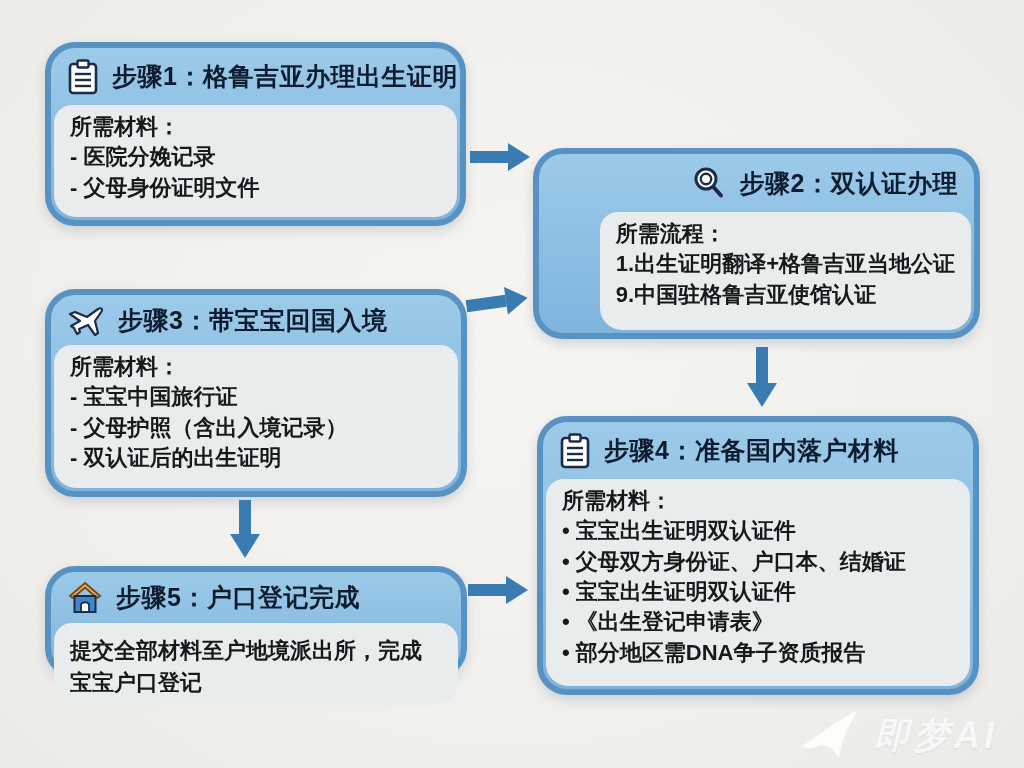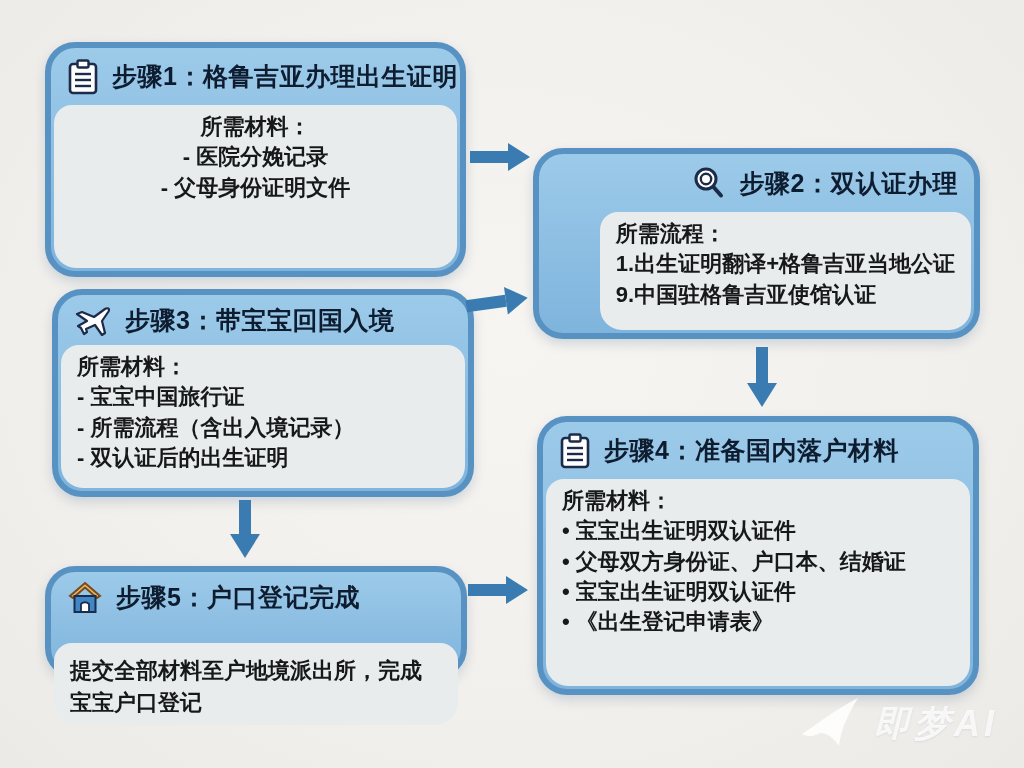--- a/index.html
+++ b/index.html
@@ -49,37 +49,37 @@
     box-sizing:border-box;
   }
   .body-line{
     font-size:22px;font-weight:600;color:var(--text);
     line-height:1.38;white-space:nowrap;
   }
   .body-line.wrap{white-space:normal;line-height:1.45;}
   .step-icon{flex:0 0 auto;display:flex;align-items:center;}
   .arrow{position:absolute;}
   .watermark{
-    position:absolute;right:26px;bottom:16px;
+    position:absolute;right:26px;bottom:4px;
     display:flex;align-items:center;gap:14px;
     pointer-events:none;
   }
   .watermark-text{
     font-size:36px;font-weight:bold;font-style:italic;
     color:rgba(255,255,255,0.78);
     letter-spacing:4px;
     text-shadow:0 1px 2px rgba(160,170,185,0.25);
   }
 </style>
 </head>
 <body>
 
 <div class="canvas">
 
-  <div class="box" style="left:45px;top:42px;width:421px;height:235px;text-align:center;">
+  <div class="box" style="left:45px;top:42px;width:421px;height:184px;">
     <div class="box-header" style="height:57px;">
       <span class="step-icon">
         <svg width="32" height="36" viewBox="0 0 32 36">
           <rect x="3" y="5" width="26" height="29" rx="3" fill="#ffffff" stroke="#1c2b4a" stroke-width="2.6"></rect>
           <rect x="10.5" y="1.5" width="11" height="7" rx="1.5" fill="#ffffff" stroke="#1c2b4a" stroke-width="2.4"></rect>
           <line x1="8" y1="15" x2="24" y2="15" stroke="#1c2b4a" stroke-width="2.4"></line>
           <line x1="8" y1="21" x2="24" y2="21" stroke="#1c2b4a" stroke-width="2.4"></line>
           <line x1="8" y1="27" x2="24" y2="27" stroke="#1c2b4a" stroke-width="2.4"></line>
         </svg>
       </span>
@@ -103,33 +103,33 @@
       </span>
       <span class="box-title">步骤2：双认证办理</span>
     </div>
     <div class="box-body">
       <div class="body-line">所需流程：</div>
       <div class="body-line">1.出生证明翻译+格鲁吉亚当地公证</div>
       <div class="body-line">9.中国驻格鲁吉亚使馆认证</div>
     </div>
   </div>
 
-  <div class="box" style="left:45px;top:289px;width:422px;height:208px;margin-left:7px;">
+  <div class="box" style="left:45px;top:289px;width:422px;height:208px;">
     <div class="box-header" style="height:50px;">
       <span class="step-icon">
         <svg width="38" height="32" viewBox="0 0 38 32">
           <path d="M4 22 L13 17 L3 10 L8 8 L20 13 L31 5 C33.5 3.5 36 4.5 34.5 7.5 L28 17 L31 29 L28 31 L21 21 L12 25 L13 28 L10 30 L7 24 Z" fill="#ffffff" stroke="#1c2b4a" stroke-width="2.2" stroke-linejoin="round"></path>
         </svg>
       </span>
       <span class="box-title">步骤3：带宝宝回国入境</span>
     </div>
     <div class="box-body">
       <div class="body-line">所需材料：</div>
       <div class="body-line">- 宝宝中国旅行证</div>
-      <div class="body-line">- 所需流程（含出入境记录）</div>
+      <div class="body-line">- 父母护照（含出入境记录）</div>
       <div class="body-line">- 双认证后的出生证明</div>
     </div>
   </div>
 
   <div class="box" style="left:537px;top:416px;width:442px;height:279px;">
     <div class="box-header" style="height:57px;">
       <span class="step-icon">
         <svg width="32" height="36" viewBox="0 0 32 36">
           <rect x="3" y="5" width="26" height="29" rx="3" fill="#ffffff" stroke="#1c2b4a" stroke-width="2.6"></rect>
           <rect x="10.5" y="1.5" width="11" height="7" rx="1.5" fill="#ffffff" stroke="#1c2b4a" stroke-width="2.4"></rect>
@@ -139,35 +139,36 @@
         </svg>
       </span>
       <span class="box-title">步骤4：准备国内落户材料</span>
     </div>
     <div class="box-body">
       <div class="body-line">所需材料：</div>
       <div class="body-line">• 宝宝出生证明双认证件</div>
       <div class="body-line">• 父母双方身份证、户口本、结婚证</div>
       <div class="body-line">• 宝宝出生证明双认证件</div>
       <div class="body-line">• 《出生登记申请表》</div>
+      <div class="body-line">• 部分地区需DNA争子资质报告</div>
     </div>
   </div>
 
   <div class="box" style="left:45px;top:566px;width:422px;height:112px;">
     <div class="box-header" style="height:51px;">
       <span class="step-icon">
         <svg width="36" height="34" viewBox="0 0 36 34">
           <path d="M18 2 L33 15 L30 17 L18 6.5 L6 17 L3 15 Z" fill="#e9b96b" stroke="#7a4a18" stroke-width="2"></path>
           <rect x="7.5" y="15" width="21" height="16" fill="#3f87c7" stroke="#1c2b4a" stroke-width="2"></rect>
           <path d="M14 31 L14 23 Q18 19.5 22 23 L22 31 Z" fill="#ffffff" stroke="#1c2b4a" stroke-width="1.8"></path>
         </svg>
       </span>
       <span class="box-title">步骤5：户口登记完成</span>
     </div>
-    <div class="box-body" style="padding-top:12px;margin-top:20px;">
+    <div class="box-body" style="padding-top:12px;">
       <div class="body-line wrap">提交全部材料至户地境派出所，完成宝宝户口登记</div>
     </div>
   </div>
 
   <svg class="arrow" style="left:470px;top:141px;" width="60" height="32" viewBox="0 0 60 32">
     <rect x="0" y="10" width="38" height="12" fill="#3a7cb2"></rect>
     <polygon points="38,2 60,16 38,30" fill="#3a7cb2"></polygon>
   </svg>
 
   <svg class="arrow" style="left:466px;top:284px;transform:rotate(-8deg);" width="62" height="36" viewBox="0 0 62 36">

